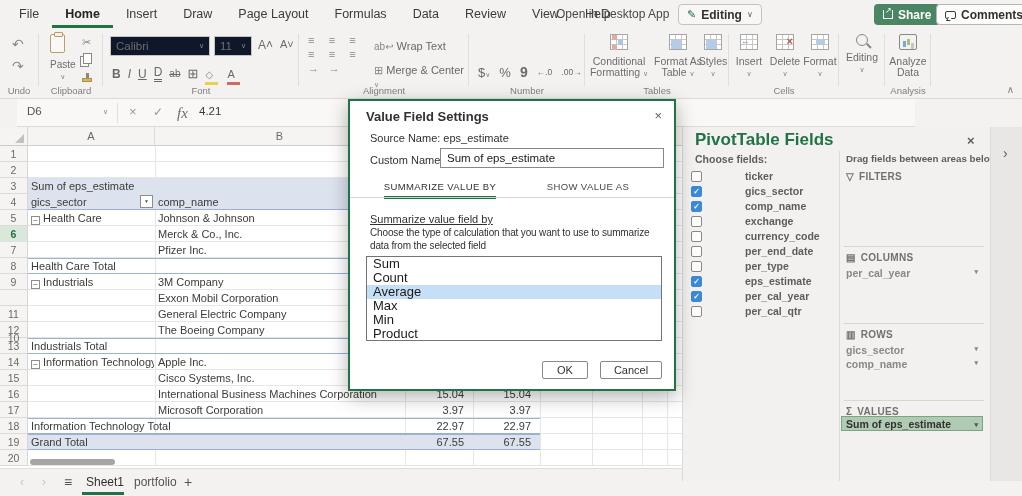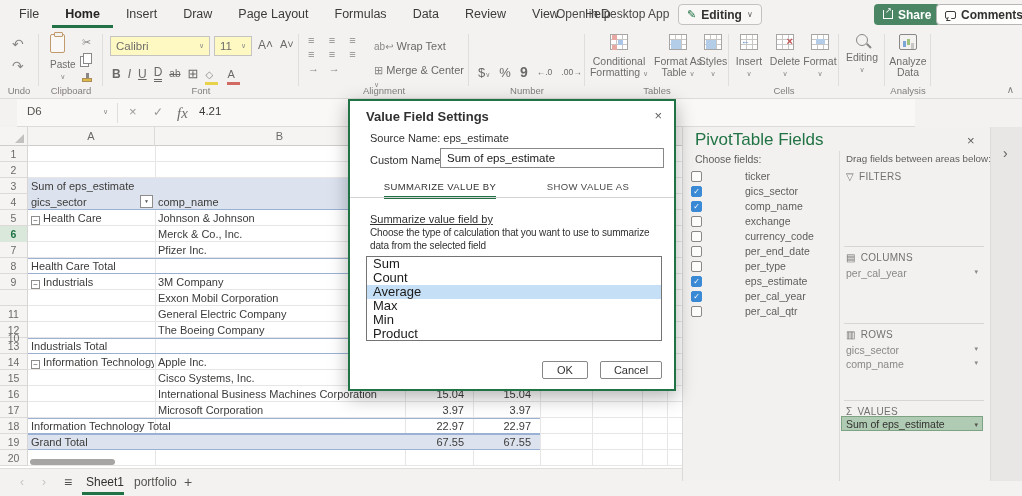--- a/index.html
+++ b/index.html
@@ -28,21 +28,21 @@
   .comments-btn .bubble { width:11px; height:8px; border:1.2px solid #3d3b39; border-radius:2px; position:relative; }
   .comments-btn .bubble:after { content:""; position:absolute; left:1px; bottom:-3px; width:3px; height:3px; border-left:1.2px solid #3d3b39; border-bottom:1.2px solid #3d3b39; transform:skewX(-20deg); background:#fdfdfc; }
   .comments-btn .lbl { font-size:12px; font-weight:bold; color:#323130; }
 
   
   .ribbon { position:absolute; left:0; top:28px; width:1022px; height:71px; background:#f4f2f0; border-bottom:1px solid #dddbd9; }
   .grp-label { position:absolute; bottom:2px; width:100%; text-align:center; font-size:9.5px; color:#807e7c; }
   .vdiv { position:absolute; top:6px; height:52px; width:1px; background:#e0dedc; }
   .grp { position:absolute; top:0; height:70px; }
   .gicon { color:#8a8886; }
-  .dd-box { border:1px solid #c6c4c2; background:#fef9c3; color:#6f6d6b; font-size:11.5px; display:flex; align-items:center; padding:0 5px; justify-content:space-between; }
+  .dd-box { border:1px solid #c6c4c2; background:#0f172a; color:#6f6d6b; font-size:11.5px; display:flex; align-items:center; padding:0 5px; justify-content:space-between; }
   .dd-box .chev { font-size:7px; color:#8a8886; margin-left:4px; }
   .mini { font-size:11px; color:#6b6967; }
   .fontbtn { font-size:12px; color:#6b6967; margin-right:7px; }
   .grid-ic { display:inline-block; width:18px; height:16px; border:1px solid #a8a6a4; background:
     linear-gradient(#fff,#fff); position:relative; }
   .grid-ic:before { content:""; position:absolute; inset:0;
     background-image:linear-gradient(to right, transparent 0 5px, #c8c6c4 5px 6px, transparent 6px 11px, #c8c6c4 11px 12px, transparent 12px),
                      linear-gradient(to bottom, transparent 0 4px, #c8c6c4 4px 5px, transparent 5px 9px, #c8c6c4 9px 10px, transparent 10px); }
   .gi-cf:after { content:""; position:absolute; left:1px; top:0; width:5px; height:5px; background:#e8a9a5; box-shadow:6px 5px 0 #a9c6e8, 0 10px 0 #e8a9a5; }
   .gi-fat:after, .gi-styles:after { content:""; position:absolute; left:1px; top:5px; width:10px; height:9px; background:#b3cde8; }
@@ -123,21 +123,21 @@
   .dlg-desc { position:absolute; left:20px; top:126px; width:300px; font-size:10px; letter-spacing:-0.15px; line-height:12.5px; }
   .dlg-list { position:absolute; left:16px; top:155px; width:296px; height:85px; border:1px solid #767472; background:#fff; }
   .dlg-opt { height:14px; line-height:14px; font-size:13px; padding-left:6px; color:#1b1a19; cursor:pointer; }
   .dlg-opt.sel { background:#c4dff6; }
   .dlg-btn { position:absolute; top:260px; height:18px; border:1px solid #8a8886; border-radius:2px; background:#fff;
     font-size:11px; color:#323130; text-align:center; line-height:16px; cursor:pointer; }
   .btn-ok { left:192px; width:46px; }
   .btn-cancel { left:250px; width:62px; }
 
   
-  .panel { position:absolute; left:682px; top:127px; width:308px; height:354px; background:#f2f1ef; border-left:1px solid #dcdad8; z-index:10; }
+  .panel { position:absolute; left:682px; top:127px; width:308px; height:354px; background:#f2f1ef; border-left:1px solid #dcdad8; z-index:10;font-weight:bold; }
   .pt-title { position:absolute; left:12px; top:3px; font-size:17px; color:#217346; }
   .pt-close { position:absolute; left:284px; top:6px; font-size:13px; color:#605e5c; cursor:pointer; }
   .pt-choose { position:absolute; left:12px; top:26px; font-size:10.5px; color:#605e5c; }
   .fld { position:absolute; left:8px; height:14px; display:flex; align-items:center; gap:7px; }
   .cbx { width:11px; height:11px; border:1px solid #8a8886; border-radius:2px; background:#fdfdfc; font-size:8px; line-height:10px; text-align:center; color:#fff; }
   .cbx.on { background:#3b8ad6; border-color:#3b8ad6; }
   .fld .fname { font-size:10.5px; color:#5f5d5b;margin-left:36px; }
   .pt-vdiv { position:absolute; left:156px; top:24px; width:1px; height:330px; background:#dddbd9; }
   .pt-hint { position:absolute; left:163px; top:26px; font-size:9.8px; color:#605e5c; white-space:nowrap; }
   .area-h { position:absolute; left:163px; font-size:10px; color:#737170; letter-spacing:.3px; display:flex; gap:5px; align-items:center; }

